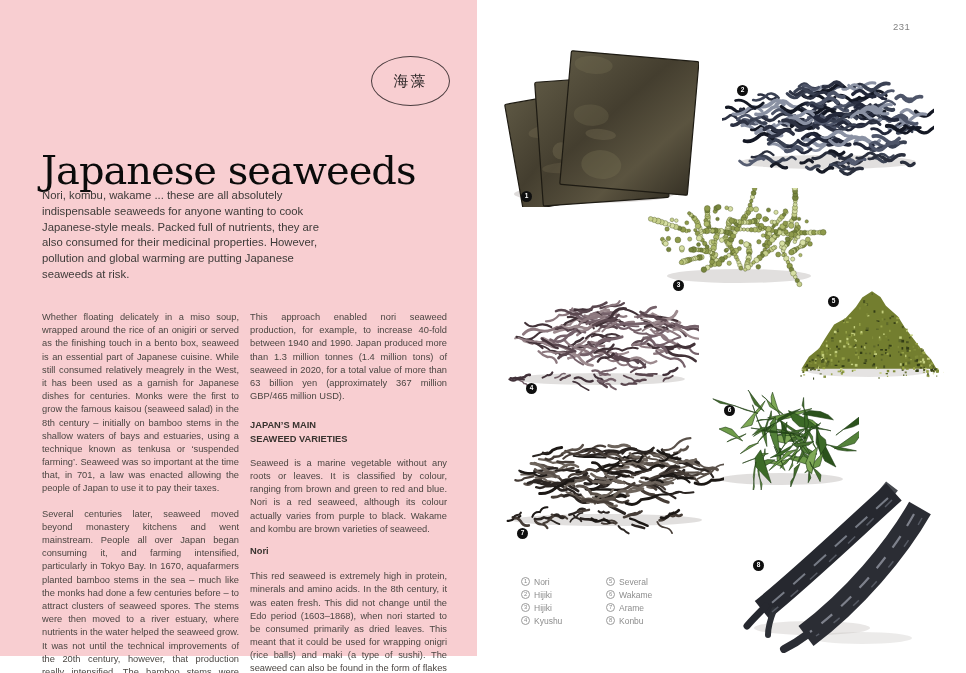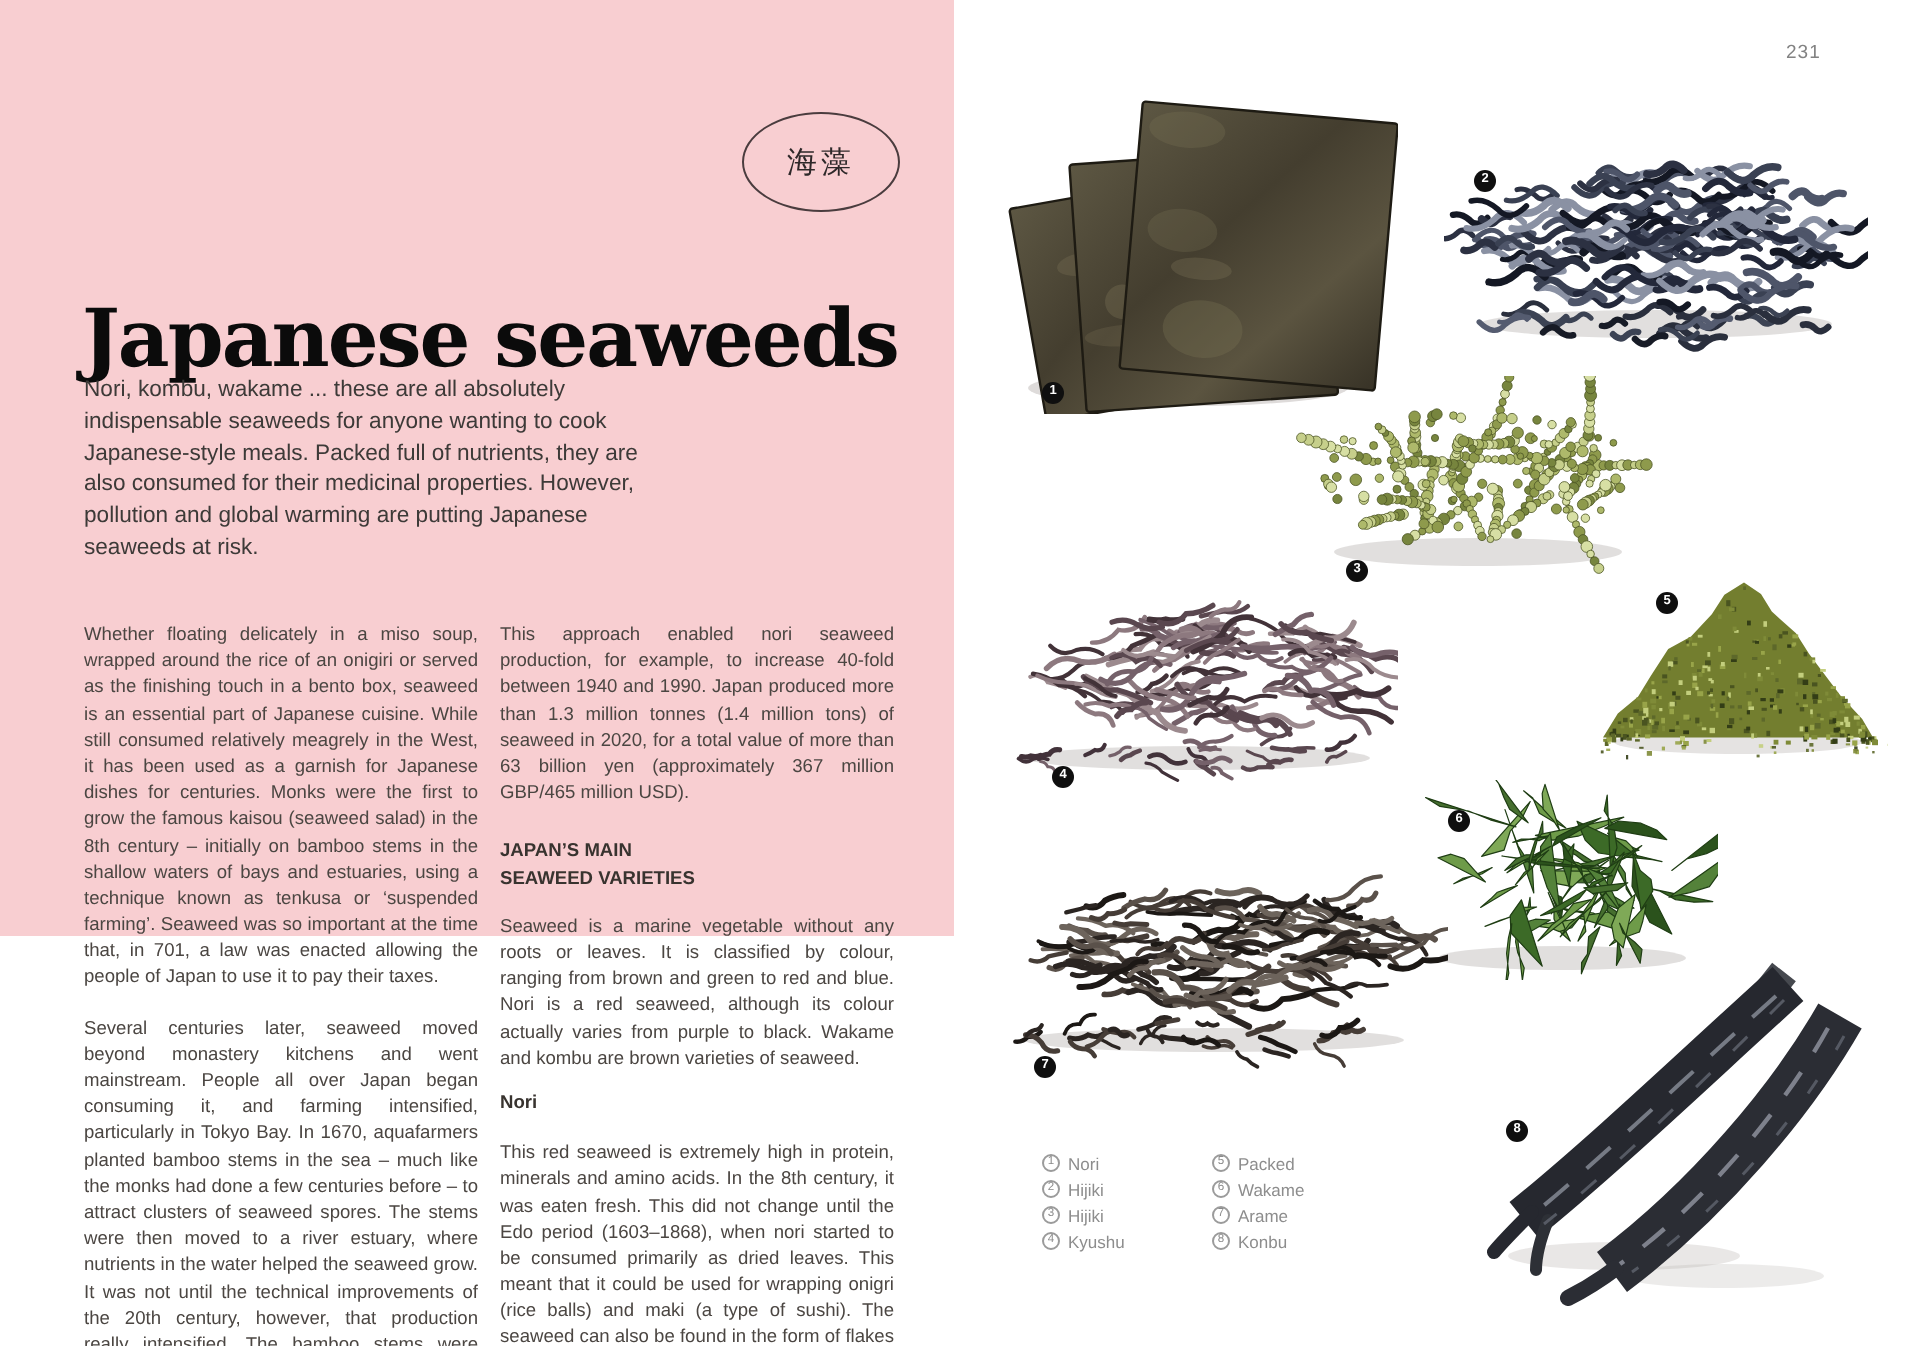--- a/index.html
+++ b/index.html
@@ -4,33 +4,33 @@
 <style>
   html,body{margin:0;padding:0;}
   body{
     width:966px;height:673px;position:relative;overflow:hidden;
     background:#ffffff;
     font-family:"Liberation Sans", sans-serif;
     -webkit-font-smoothing:antialiased;
   }
   
   .left-page{
-    position:absolute;left:0;top:0;width:483px;height:468px;
+    position:absolute;left:0;top:0;width:483px;height:656px;
     background:#f8ced1;
   }
   .badge{
     position:absolute;left:371px;top:56px;width:77px;height:48px;
     border:1px solid #4a3c3e;border-radius:50%;
     display:flex;align-items:center;justify-content:center;
     font-size:15px;color:#2e2829;letter-spacing:2px;
   }
   .title{
     position:absolute;left:41px;top:122px;width:420px;
     font-family:"DejaVu Serif", serif;
-    font-weight:bold;font-size:40px;letter-spacing:-1px;color:#0b0b0b;
+    font-weight:normal;font-size:40px;letter-spacing:-1px;color:#0b0b0b;
     line-height:1.05;
   }
   .intro{
     position:absolute;left:42px;top:188px;width:300px;
     font-size:11.3px;line-height:1.4;color:#3d3a38;
   }
   .columns{
     position:absolute;left:42px;top:299px;width:405px;
     display:flex;gap:11px;
   }
@@ -1403,21 +1403,21 @@
         <span class="legend-label">Hijiki</span>
       </div>
       <div class="legend-item">
         <span class="legend-circle">4</span>
         <span class="legend-label">Kyushu</span>
       </div>
     </div>
     <div class="legend-col">
       <div class="legend-item">
         <span class="legend-circle">5</span>
-        <span class="legend-label">Packed</span>
+        <span class="legend-label">Several</span>
       </div>
       <div class="legend-item">
         <span class="legend-circle">6</span>
         <span class="legend-label">Wakame</span>
       </div>
       <div class="legend-item">
         <span class="legend-circle">7</span>
         <span class="legend-label">Arame</span>
       </div>
       <div class="legend-item">

